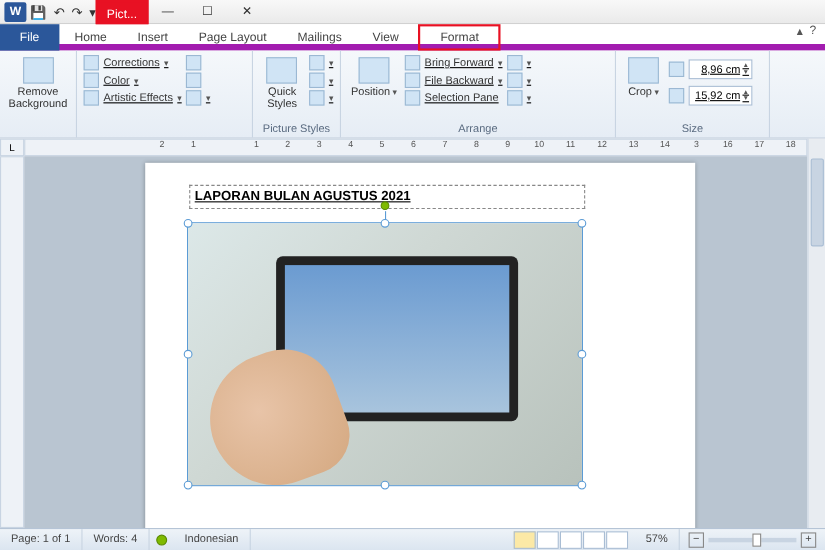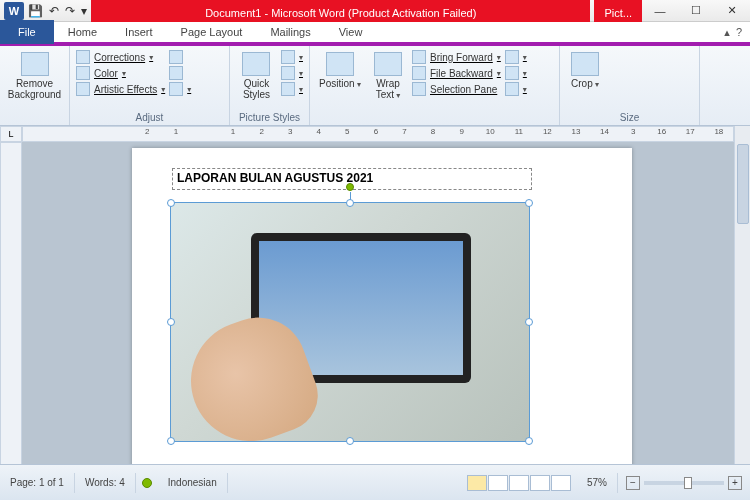--- a/index.html
+++ b/index.html
@@ -7,21 +7,21 @@
 
 .titlebar { height: 22px; background: linear-gradient(#f8f8f8,#eaeaea); display: flex; align-items: center; border-bottom: 1px solid #ccc; }
 .corner-w { width: 20px; height: 18px; background: #2b579a; color: #fff; display: flex; align-items: center; justify-content: center; font-weight: bold; margin: 0 4px; border-radius: 2px; }
 .qat { display: flex; gap: 6px; align-items: center; }
 .qat span { font-size: 12px; color: #333; }
 .title-red { flex: 1; background: #e81123; color: #fff; text-align: center; line-height: 22px; height: 22px; margin: 0 4px; font-size: 11px; border: 2px solid #e81123; }
 .pict-tab { background: #e81123; color: #fff; padding: 0 8px; line-height: 22px; height: 22px; border: 2px solid #e81123; }
 .winbtns { display: flex; gap: 0; }
 .winbtn { width: 36px; height: 22px; display: flex; align-items: center; justify-content: center; color: #333; }
 
-.tabstrip { height: 24px; background: #fff; display: flex; align-items: center; border-bottom: 4px solid #a21caf; }
+.tabstrip { height: 24px; background: #fff; display: flex; align-items: flex-start; border-bottom: 6px solid #a21caf; }
 .file-tab { background: #2b579a; color: #fff; padding: 0 18px; line-height: 24px; height: 24px; }
 .tab { padding: 0 14px; line-height: 24px; color: #444; }
 .tab-format { border: 2px solid #e81123; color: #444; line-height: 20px; padding: 0 18px; margin-left: 4px; }
 .tabstrip .spacer { flex: 1; }
 .helpicons { display: flex; gap: 6px; padding-right: 8px; color: #555; }
 
 .ribbon { height: 80px; background: linear-gradient(#f5f8fb,#e6edf5); border-bottom: 1px solid #b5c4d6; display: flex; }
 .group { border-right: 1px solid #c8d4e2; padding: 2px 6px 0; display: flex; flex-direction: column; }
 .group-body { flex: 1; display: flex; gap: 4px; align-items: flex-start; }
 .group-label { text-align: center; font-size: 10px; color: #5a6b80; padding: 1px 0 2px; }
@@ -38,38 +38,38 @@
 .spin-arrows { display: flex; flex-direction: column; font-size: 6px; line-height: 6px; color: #555; }
 
 .ruler-corner { position: absolute; left: 0; top: 126px; width: 22px; height: 16px; background: #eef2f7; border: 1px solid #c8d4e2; display: flex; align-items: center; justify-content: center; font-size: 9px; }
 .hruler { position: absolute; left: 22px; right: 16px; top: 126px; height: 16px; background: #eef2f7; border: 1px solid #c8d4e2; }
 .hruler .ticks { position: absolute; left: 110px; right: 0; top: 0; height: 100%; display: flex; }
 .hruler .tick { position: relative; width: 30px; font-size: 8px; color: #555; text-align: center; }
 .vruler { position: absolute; left: 0; top: 142px; bottom: 20px; width: 22px; background: #eef2f7; border: 1px solid #c8d4e2; }
 
 .canvas-area { position: absolute; left: 22px; right: 16px; top: 142px; bottom: 20px; background: #b9c5d1; overflow: hidden; }
 .page { position: absolute; left: 110px; top: 6px; width: 500px; height: 700px; background: #fff; box-shadow: 0 0 4px rgba(0,0,0,.3); }
-.textbox { position: absolute; left: 40px; top: 20px; width: 360px; height: 22px; border: 1px dashed #888; padding: 2px 4px; }
+.textbox { position: absolute; left: 40px; top: 20px; width: 360px; height: 22px; border: 1px dashed #888; padding: 2px 4px; text-decoration: underline; }
 .textbox-text { font-weight: bold; font-size: 12px; }
 .imgsel { position: absolute; left: 38px; top: 54px; width: 360px; height: 240px; border: 1px solid #5b9bd5; }
 .imgsel .photo { width: 100%; height: 100%; background: linear-gradient(135deg,#dce8e8 0%, #cfd8d4 40%, #b8c2bc 100%); position: relative; overflow: hidden; }
 .tablet { position: absolute; left: 80px; top: 30px; width: 220px; height: 150px; background: #222; border-radius: 6px; }
 .tablet::after { content:""; position:absolute; inset:8px; background: linear-gradient(#6b9bd1,#a8c4dd); }
 .hand { position:absolute; left:20px; bottom:0; width:120px; height:120px; background: radial-gradient(circle at 40% 40%, #e8c4a8, #d4a880); border-radius: 50% 40% 30% 50%; transform: rotate(-20deg); }
 .handle { position: absolute; width: 8px; height: 8px; background: #fff; border: 1px solid #5b9bd5; border-radius: 50%; }
 .h-nw { left: -4px; top: -4px; } .h-n { left: calc(50% - 4px); top: -4px; } .h-ne { right: -4px; top: -4px; }
 .h-w { left: -4px; top: calc(50% - 4px); } .h-e { right: -4px; top: calc(50% - 4px); }
 .h-sw { left: -4px; bottom: -4px; } .h-s { left: calc(50% - 4px); bottom: -4px; } .h-se { right: -4px; bottom: -4px; }
 .rot { position: absolute; left: calc(50% - 4px); top: -20px; width: 8px; height: 8px; background: #7fba00; border: 1px solid #5a8a00; border-radius: 50%; }
 .rot::after { content:""; position:absolute; left:3px; top:8px; width:1px; height:8px; background:#5b9bd5; }
 
 .vscroll { position: absolute; right: 0; top: 126px; bottom: 20px; width: 16px; background: #e8ecf1; border-left: 1px solid #c8d4e2; }
 .vscroll .thumb { position:absolute; left:2px; top:18px; width:12px; height:80px; background:#c8d4e2; border:1px solid #a9bdd4; border-radius:2px; }
 
-.statusbar { position: absolute; left: 0; right: 0; bottom: 0; height: 36px; background: linear-gradient(#eef3f8,#dbe5f0); border-top: 1px solid #b5c4d6; display: flex; align-items: center; font-size: 10px; color: #444; }
+.statusbar { position: absolute; left: 0; right: 0; bottom: 0; height: 20px; background: linear-gradient(#eef3f8,#dbe5f0); border-top: 1px solid #b5c4d6; display: flex; align-items: center; font-size: 10px; color: #444; }
 .statusbar .seg { padding: 0 10px; border-right: 1px solid #c8d4e2; line-height: 20px; }
 .statusbar .spacer { flex: 1; }
 .viewbtns { display: flex; gap: 1px; padding: 0 6px; }
 .viewbtns .vb { width: 20px; height: 16px; background: #fff; border: 1px solid #a9bdd4; }
 .viewbtns .vb.active { background: #fce9a6; }
 .zoomslider { display: flex; align-items: center; gap: 4px; padding: 0 8px; }
 .zoomslider .track { width: 80px; height: 4px; background: #c8d4e2; position: relative; }
 .zoomslider .knob { position: absolute; left: 40px; top: -4px; width: 8px; height: 12px; background: #fff; border: 1px solid #888; }
 .zm { width: 14px; height: 14px; border: 1px solid #888; display:flex; align-items:center; justify-content:center; }
 .greendot { width:10px; height:10px; border-radius:50%; background:#7fba00; border:1px solid #5a8a00; margin:0 6px; }
@@ -78,36 +78,36 @@
 <body>
 
 <div class="titlebar">
   <div class="corner-w">W</div>
   <div class="qat">
     <span>💾</span>
     <span>↶</span>
     <span>↷</span>
     <span class="dd">▾</span>
   </div>
-  <div class="title-red">Document1 - Microsoft Word (Product Activation Failed)</div>
   <div class="pict-tab">Pict...</div>
   <div class="winbtns">
     <div class="winbtn">—</div>
     <div class="winbtn">☐</div>
     <div class="winbtn">✕</div>
   </div>
 </div>
 
 <div class="tabstrip">
   <div class="file-tab">File</div>
   <div class="tab">Home</div>
   <div class="tab">Insert</div>
   <div class="tab">Page Layout</div>
   <div class="tab">Mailings</div>
   <div class="tab">View</div>
+  <div class="tab tab-format">Format</div>
   <div class="spacer"></div>
   <div class="helpicons">
     <span>▴</span>
     <span>?</span>
   </div>
 </div>
 
 <div class="ribbon">
   <div class="group" style="width:70px;">
     <div class="group-body">
@@ -145,21 +145,20 @@
           </div>
         <div class="smallbtn">
             <span class="si"></span>
           </div>
         <div class="smallbtn">
             <span class="si"></span>
             <span class="dd">▾</span>
           </div>
       </div>
     </div>
-    <div class="group-label">Adjust</div>
   </div>
 
   <div class="group" style="width:80px;">
     <div class="group-body">
       <div class="bigbtn" style="width:48px;">
         <div class="ico"></div>
         <div class="biglabel" style="white-space:pre-line;">Quick
 Styles</div>
       </div>
       <div class="stackbtns">
@@ -179,25 +178,20 @@
     </div>
     <div class="group-label">Picture Styles</div>
   </div>
 
   <div class="group" style="width:250px;">
     <div class="group-body">
       <div class="bigbtn" style="width:48px;">
         <div class="ico"></div>
         <div class="biglabel"><span>Position</span><span class="dd"> ▾</span></div>
       </div>
-      <div class="bigbtn" style="width:40px;">
-        <div class="ico"></div>
-        <div class="biglabel" style="white-space:pre-line;"><span>Wrap
-Text</span><span class="dd"> ▾</span></div>
-      </div>
       <div class="stackbtns">
         <div class="smallbtn">
             <span class="si"></span>
             <span>Bring Forward</span>
             <span class="dd">▾</span>
           </div>
         <div class="smallbtn">
             <span class="si"></span>
             <span>File Backward</span>
             <span class="dd">▾</span>
@@ -215,27 +209,50 @@
         <div class="smallbtn">
             <span class="si"></span>
             <span class="dd">▾</span>
           </div>
         <div class="smallbtn">
             <span class="si"></span>
             <span class="dd">▾</span>
           </div>
       </div>
     </div>
+    <div class="group-label">Arrange</div>
   </div>
 
   <div class="group" style="width:140px;">
     <div class="group-body">
       <div class="bigbtn" style="width:38px;">
         <div class="ico"></div>
         <div class="biglabel"><span>Crop</span><span class="dd"> ▾</span></div>
+      </div>
+      <div class="stackbtns" style="gap:6px; padding-top:6px;">
+        <div class="smallbtn">
+          <span class="si"></span>
+          <div class="spinbox">
+              <input value="8,96 cm" style="">
+              <div class="spin-arrows">
+                <span>▲</span>
+                <span>▼</span>
+              </div>
+            </div>
+        </div>
+        <div class="smallbtn">
+          <span class="si"></span>
+          <div class="spinbox">
+              <input value="15,92 cm" style="">
+              <div class="spin-arrows">
+                <span>▲</span>
+                <span>▼</span>
+              </div>
+            </div>
+        </div>
       </div>
     </div>
     <div class="group-label">Size</div>
   </div>
 </div>
 
 <div class="ruler-corner">L</div>
 <div class="hruler">
     <div class="ticks" id="hticks">
       <div class="tick">2</div>

